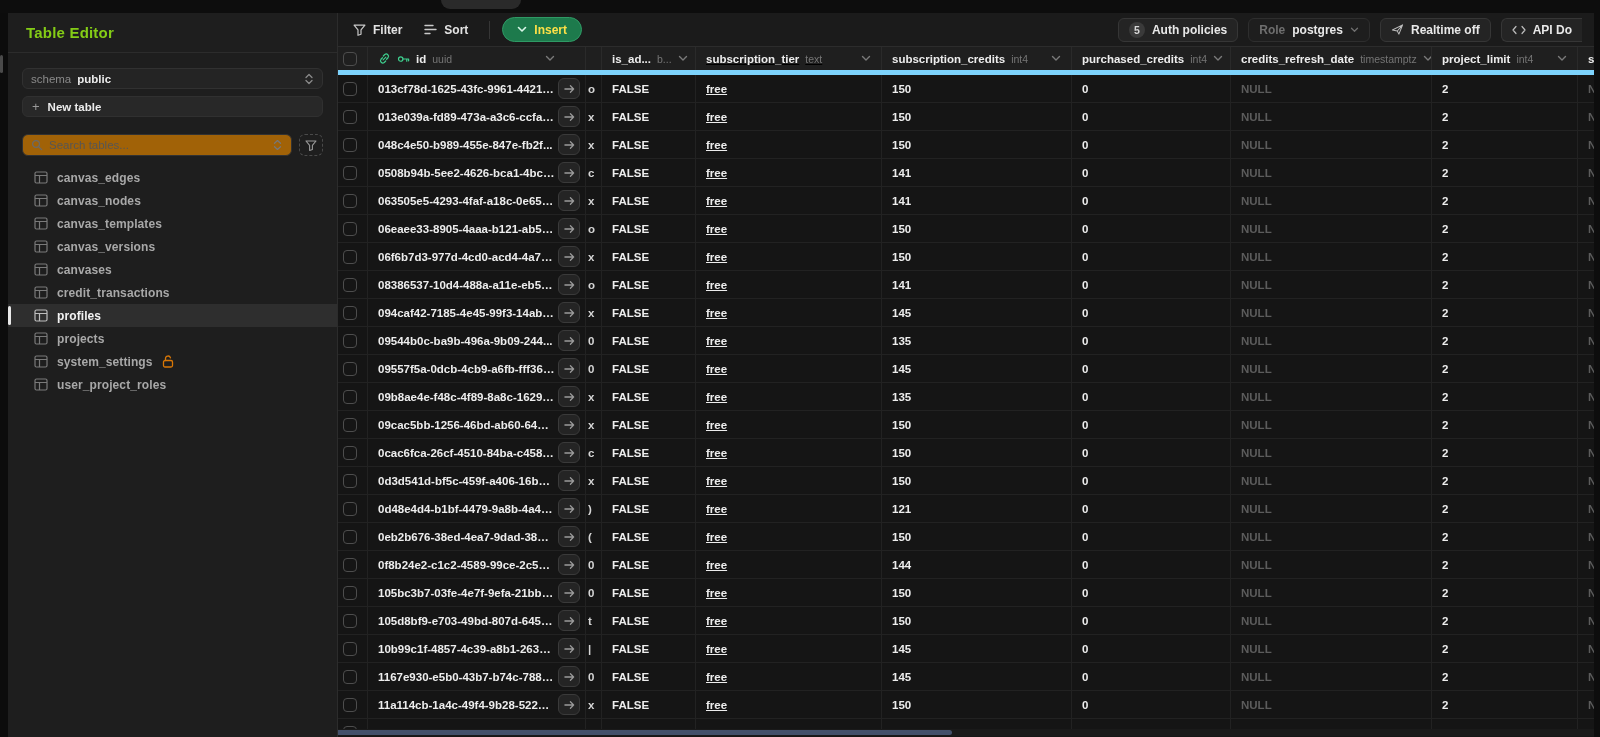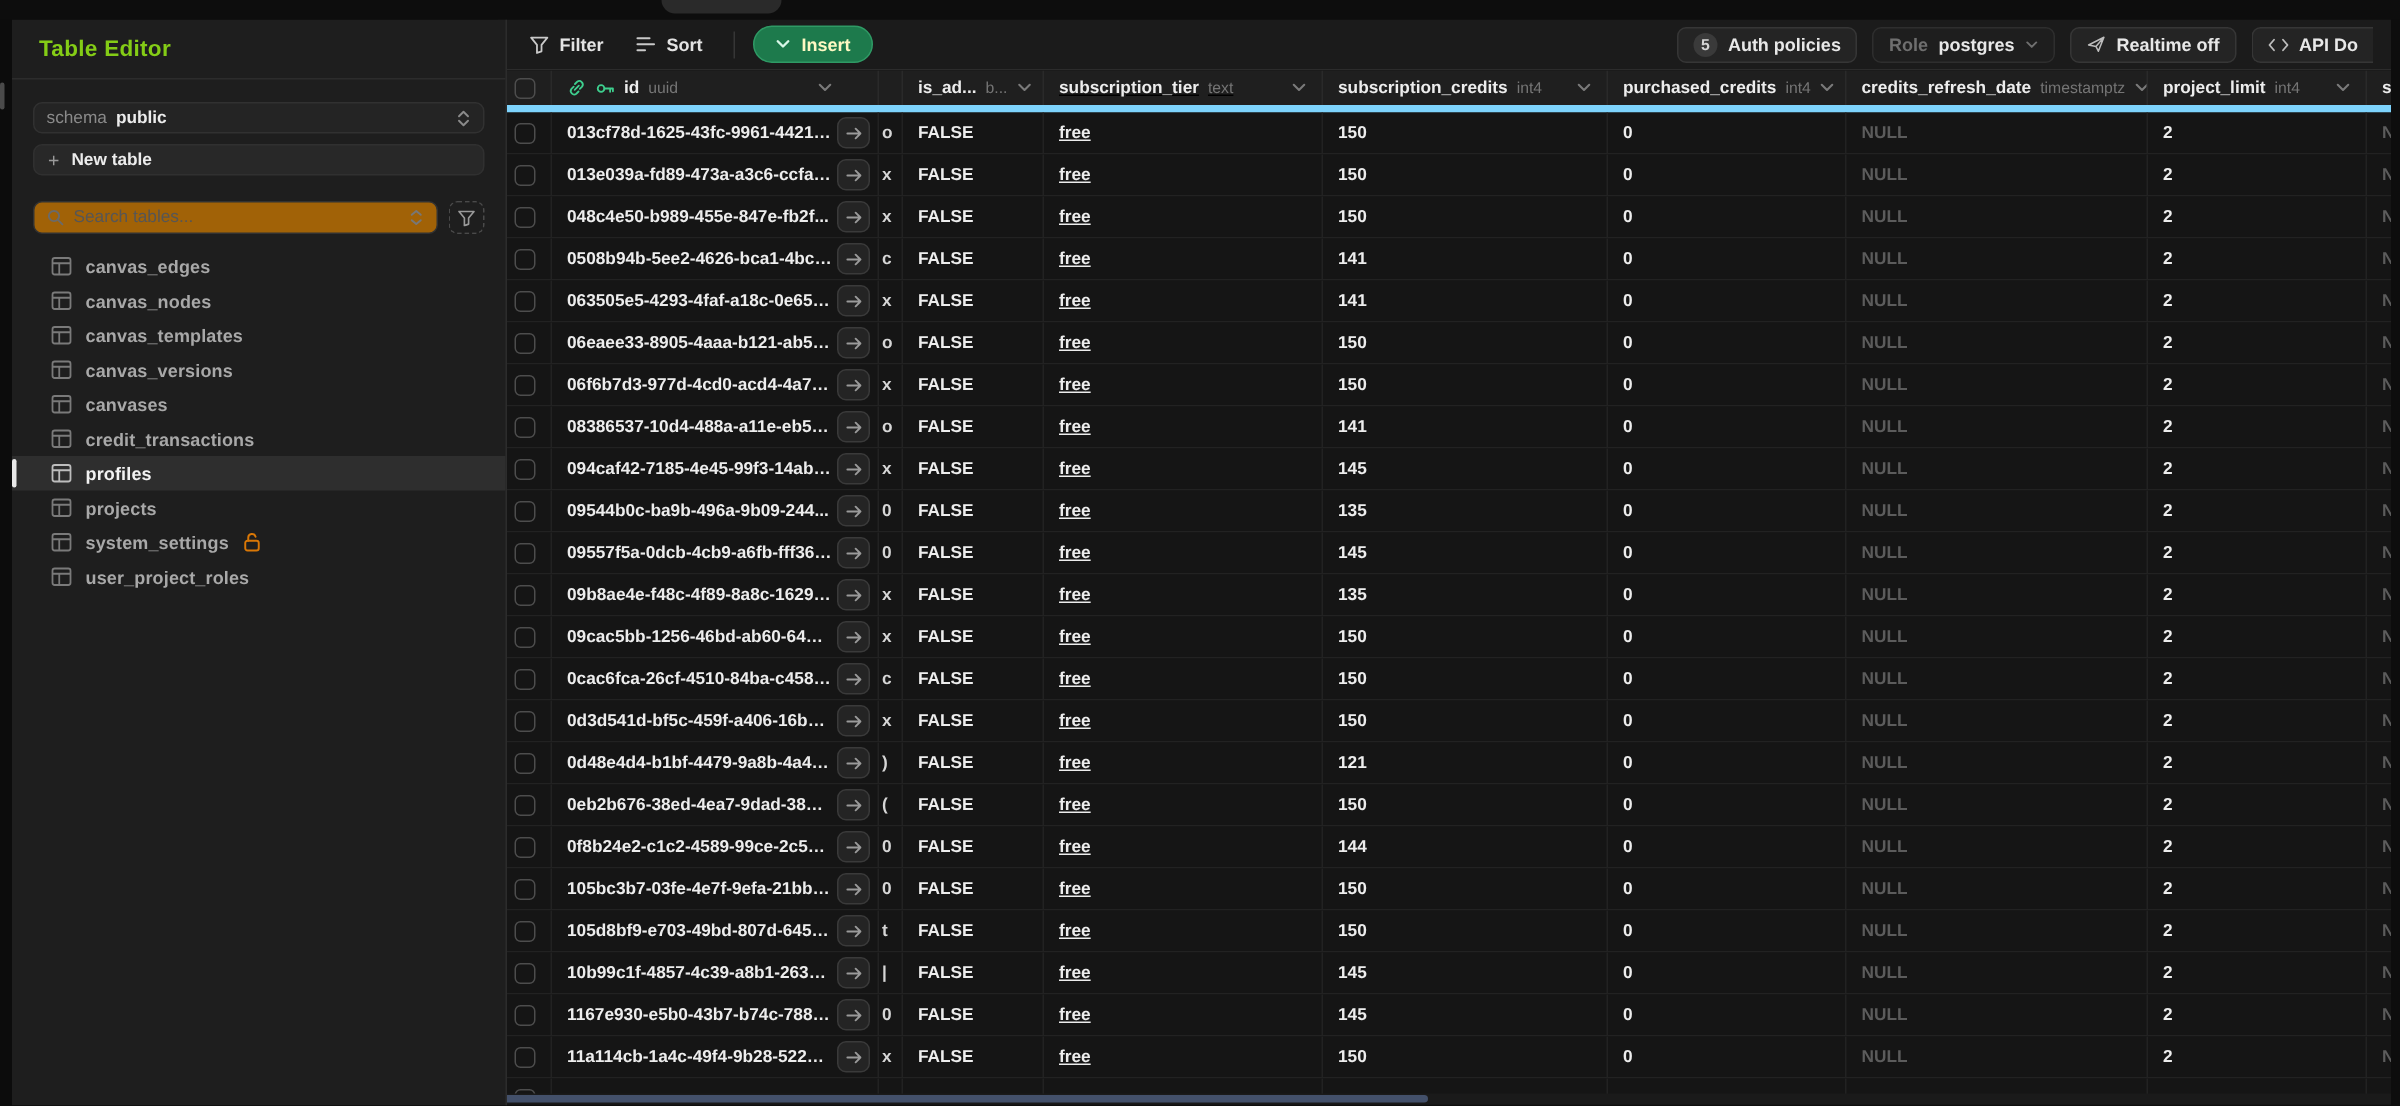--- a/index.html
+++ b/index.html
@@ -47,21 +47,21 @@
   .table-item.selected::before { content:""; position:absolute; left:0; top:2px; bottom:2px; width:3px; background:#e8e8e8; border-radius:2px; }
 
   
   .main { position:absolute; left:332px; top:13px; width:1262px; height:724px; background:#161616; }
   .toolbar { height:34px; background:#1b1b1b; border-bottom:1px solid #2c2c2c;
     display:flex; align-items:center; padding:0 12px; gap:4px; }
   .tb-btn { display:flex; align-items:center; gap:7px; color:#e3e3e3; font-size:12px; font-weight:700;
     padding:4px 9px; border-radius:6px; cursor:pointer; }
   .tb-divider { width:1px; height:18px; background:#363636; margin:0 8px; }
   .insert-btn { display:flex; align-items:center; gap:7px; background:#1d7a4c; border:1px solid #2f9a65;
-    color:#fef9c3; font-size:12px; font-weight:700; height:25px; padding:0 14px; border-radius:13px; cursor:pointer; }
+    color:#fde047; font-size:12px; font-weight:700; height:25px; padding:0 14px; border-radius:13px; cursor:pointer; }
   .tb-right { margin-left:auto; display:flex; align-items:center; gap:10px; }
   .pill { display:flex; align-items:center; gap:7px; height:24px; padding:0 10px; border:1px solid #363636;
     background:#242424; border-radius:6px; color:#e8e8e8; font-size:12px; font-weight:700; cursor:pointer; white-space:nowrap; }
   .pill.dim { background:#1e1e1e; border-color:#2e2e2e; }
   .pill .muted { color:#6f6f6f; font-weight:600; }
   .count-badge { min-width:16px; height:16px; border-radius:8px; background:#3a3a3a; color:#d6d6d6;
     font-size:10.5px; font-weight:700; display:flex; align-items:center; justify-content:center; padding:0 4px; }
   .pill.cutoff { border-right:0; border-radius:6px 0 0 6px; }
 
   

